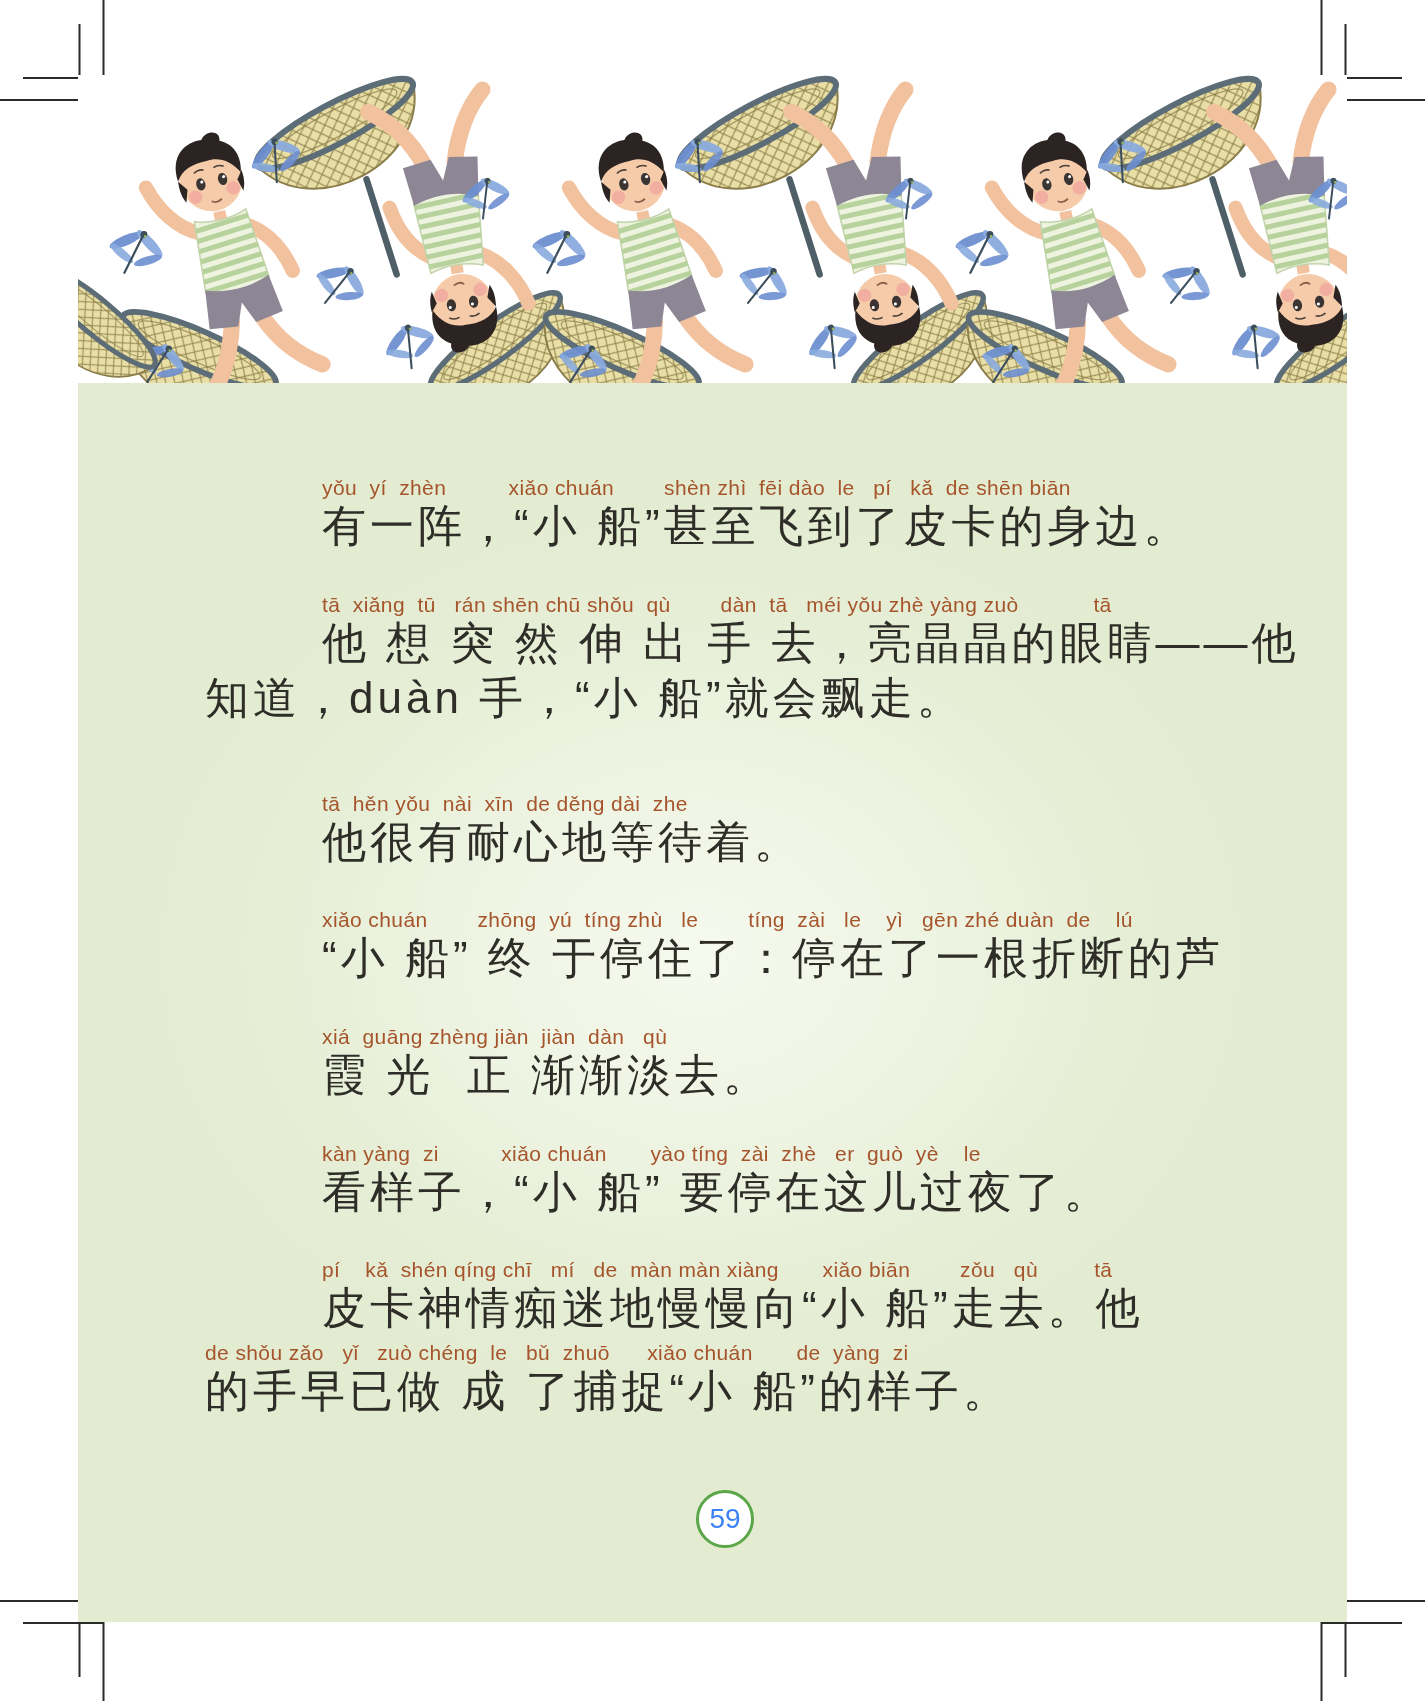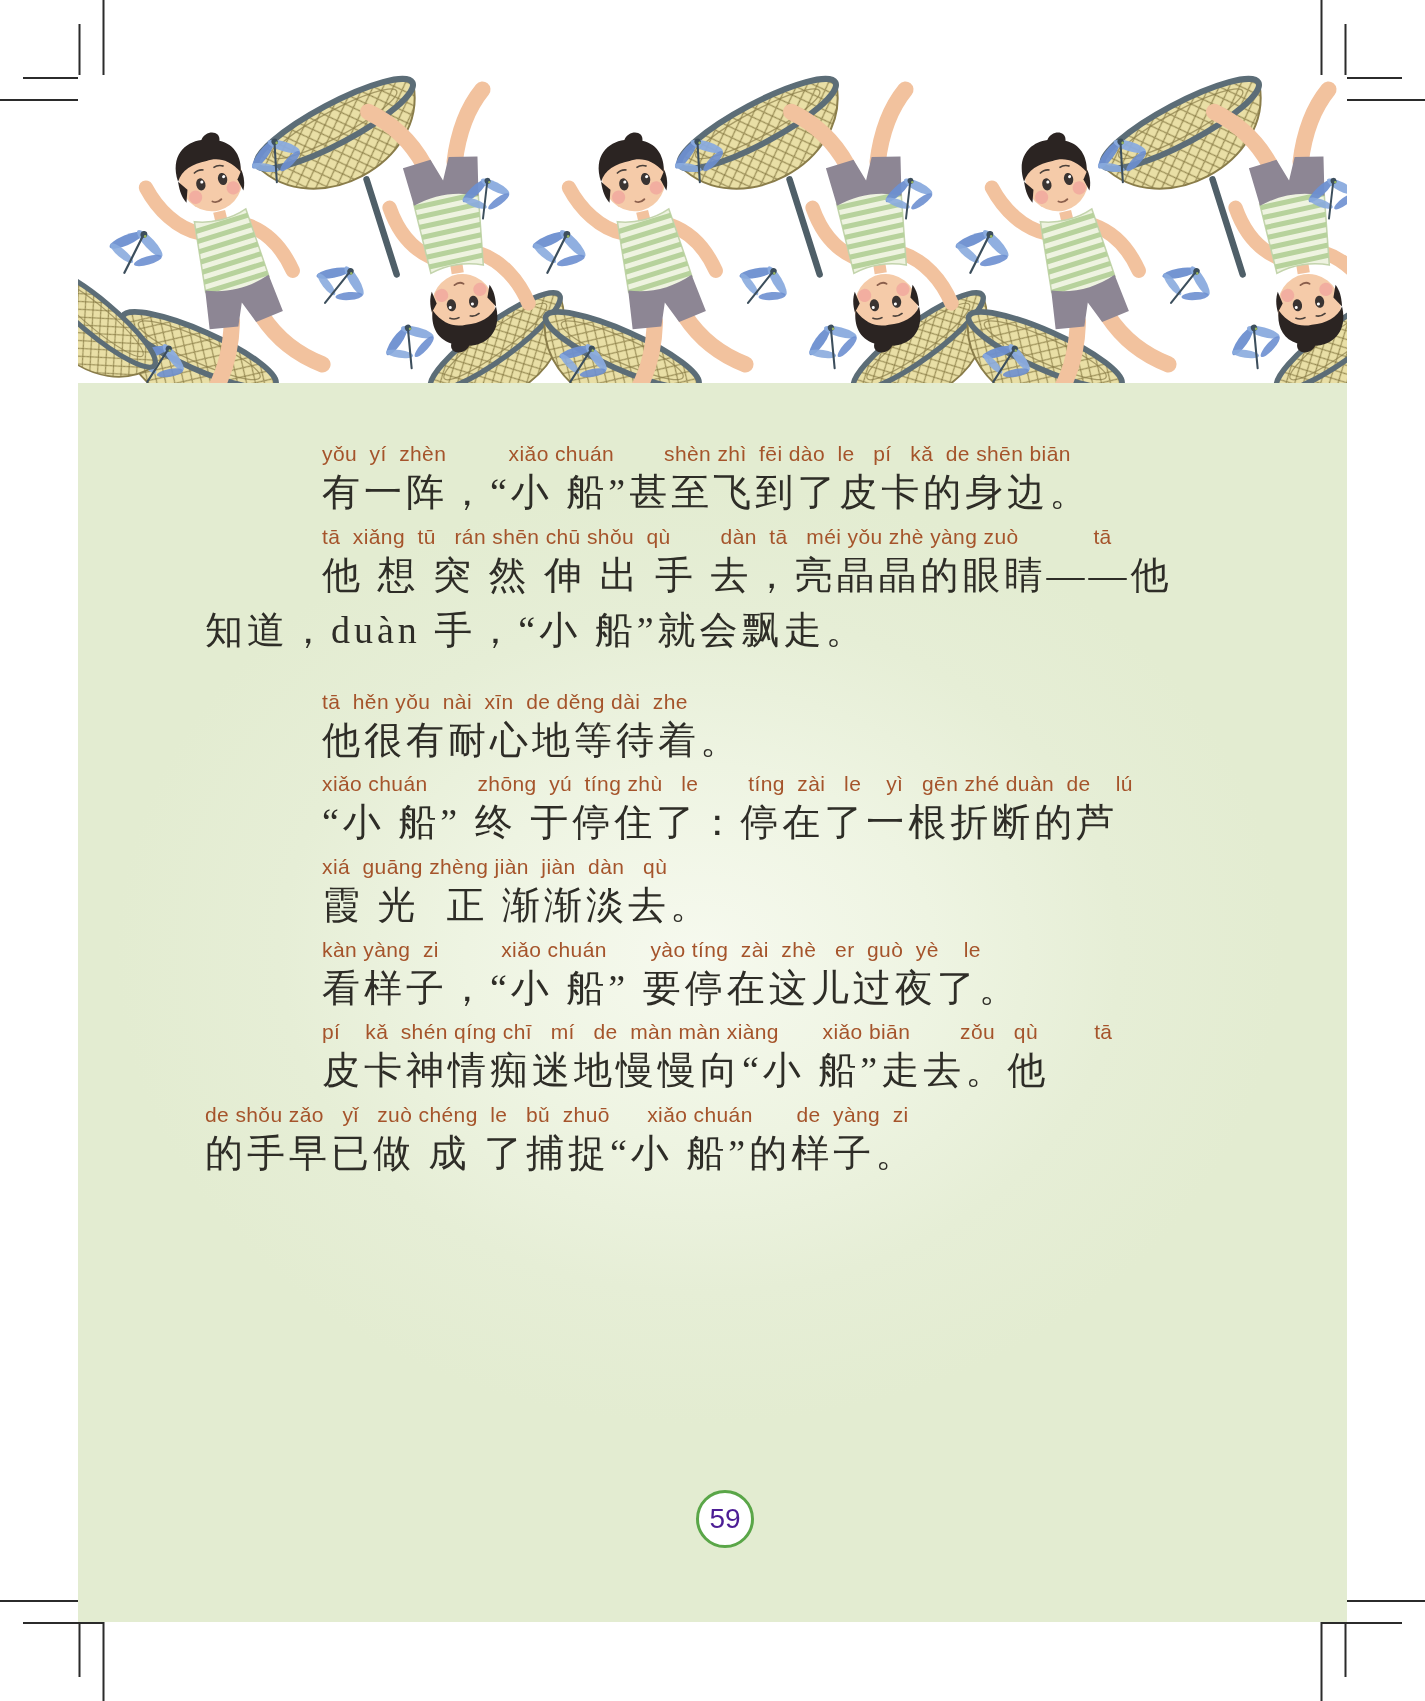--- a/index.html
+++ b/index.html
@@ -35,50 +35,50 @@
     background: radial-gradient(ellipse 46% 38% at 49% 46%,
                 #f6f9ee 0%, #eef4e2 40%, #e6eed6 72%, #e3ecd1 100%);
   }
 
   .text-block {
     position: absolute;
     left: 127px; top: 57px;
     width: 1030px;
   }
   .line { height: 82.6px; }
-  .line.indent { padding-left: 117px; }
+  .line.indent { padding-left: 117px; margin-top: 34px; }
   .pinyin {
     font-family: "Liberation Sans", "DejaVu Sans", sans-serif;
     font-size: 21px;
     line-height: 27px;
     letter-spacing: 0.4px;
     color: #a5542b;
     white-space: pre;
   }
   .hanzi {
-    font-family: Liberation Serif, serif;
-    font-size: 38px;
+    font-family: Liberation Sans, sans-serif;
+    font-size: 44px;
     line-height: 50px;
     letter-spacing: 4px;
     color: #2e2d27;
     white-space: pre;
   }
 
   
   .page-badge {
     position: absolute;
     left: 618px; top: 1107px;
     width: 58px; height: 58px;
     background: #ffffff;
     border: 3px solid #5aa648;
     border-radius: 50%;
     display: flex; align-items: center; justify-content: center;
     font-family: "Liberation Sans", sans-serif;
     font-size: 28px;
-    color: #4c1d95;
+    color: #3b82f6;
   }
 </style>
 </head>
 <body>
 
 <svg class="cropmark tl" viewBox="0 0 110 106">
   <path d="M103.5,0 L103.5,78 L23,78" fill="none" stroke="#2b2b2b" stroke-width="2"></path>
   <path d="M79.5,24 L79.5,100 L0,100" fill="none" stroke="#2b2b2b" stroke-width="2"></path>
 </svg>
 <svg class="cropmark tr" viewBox="0 0 110 106">

